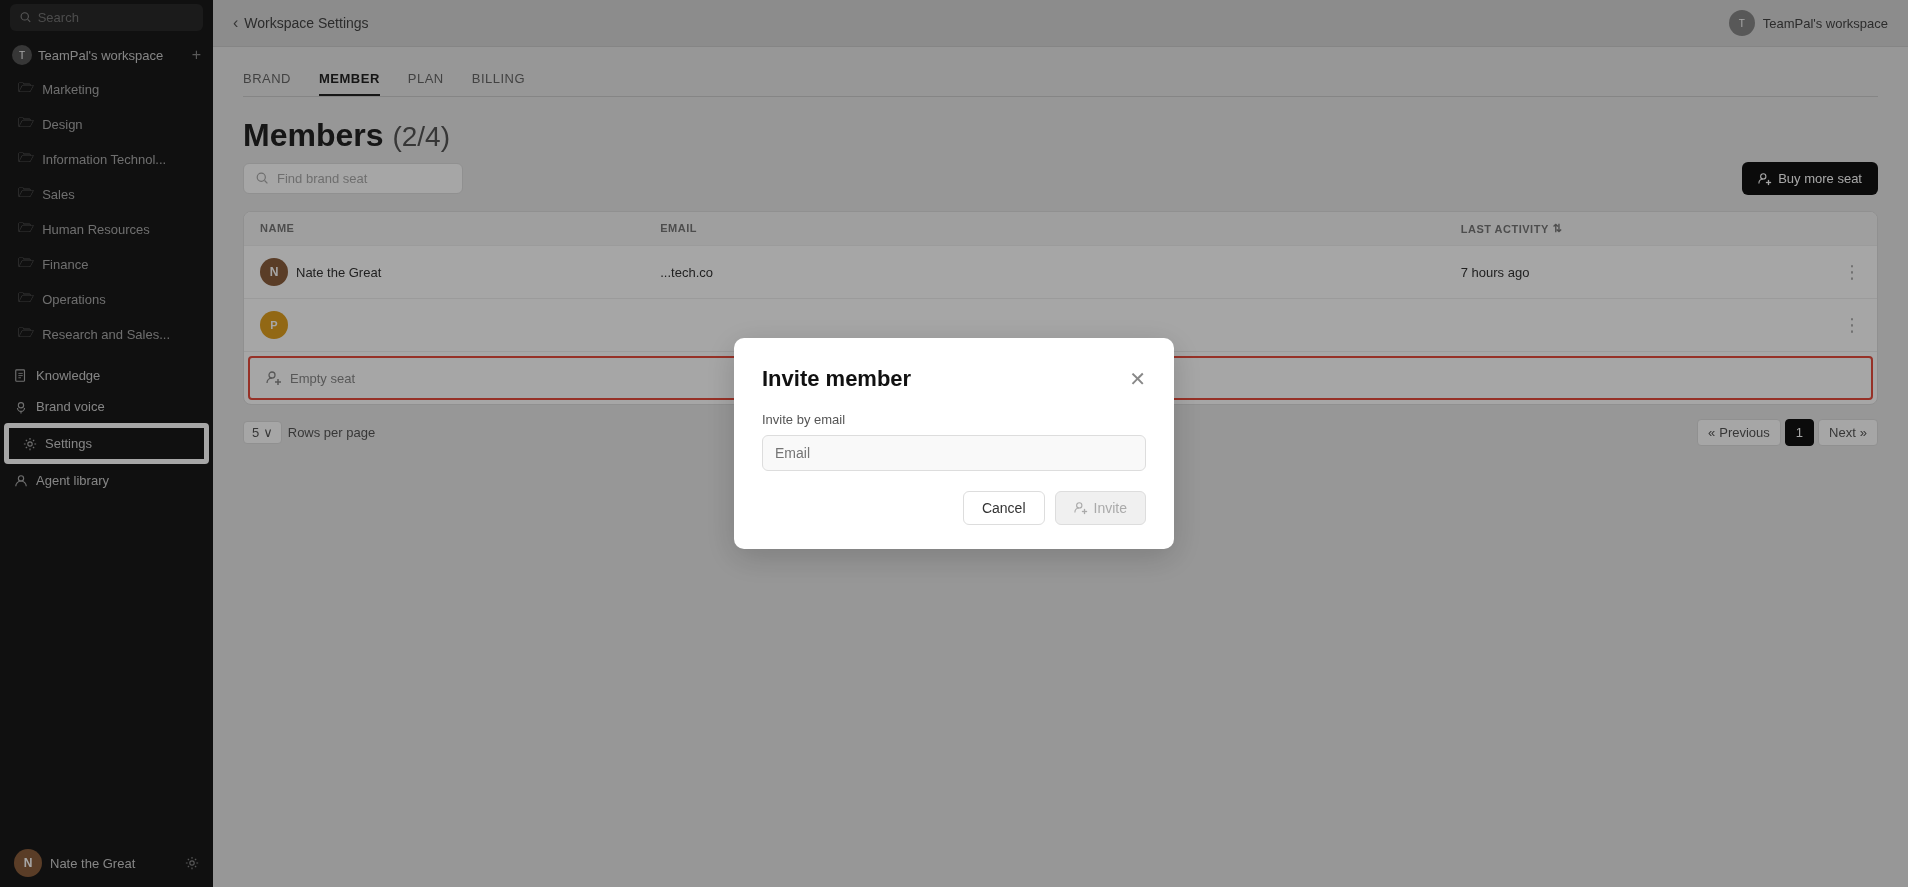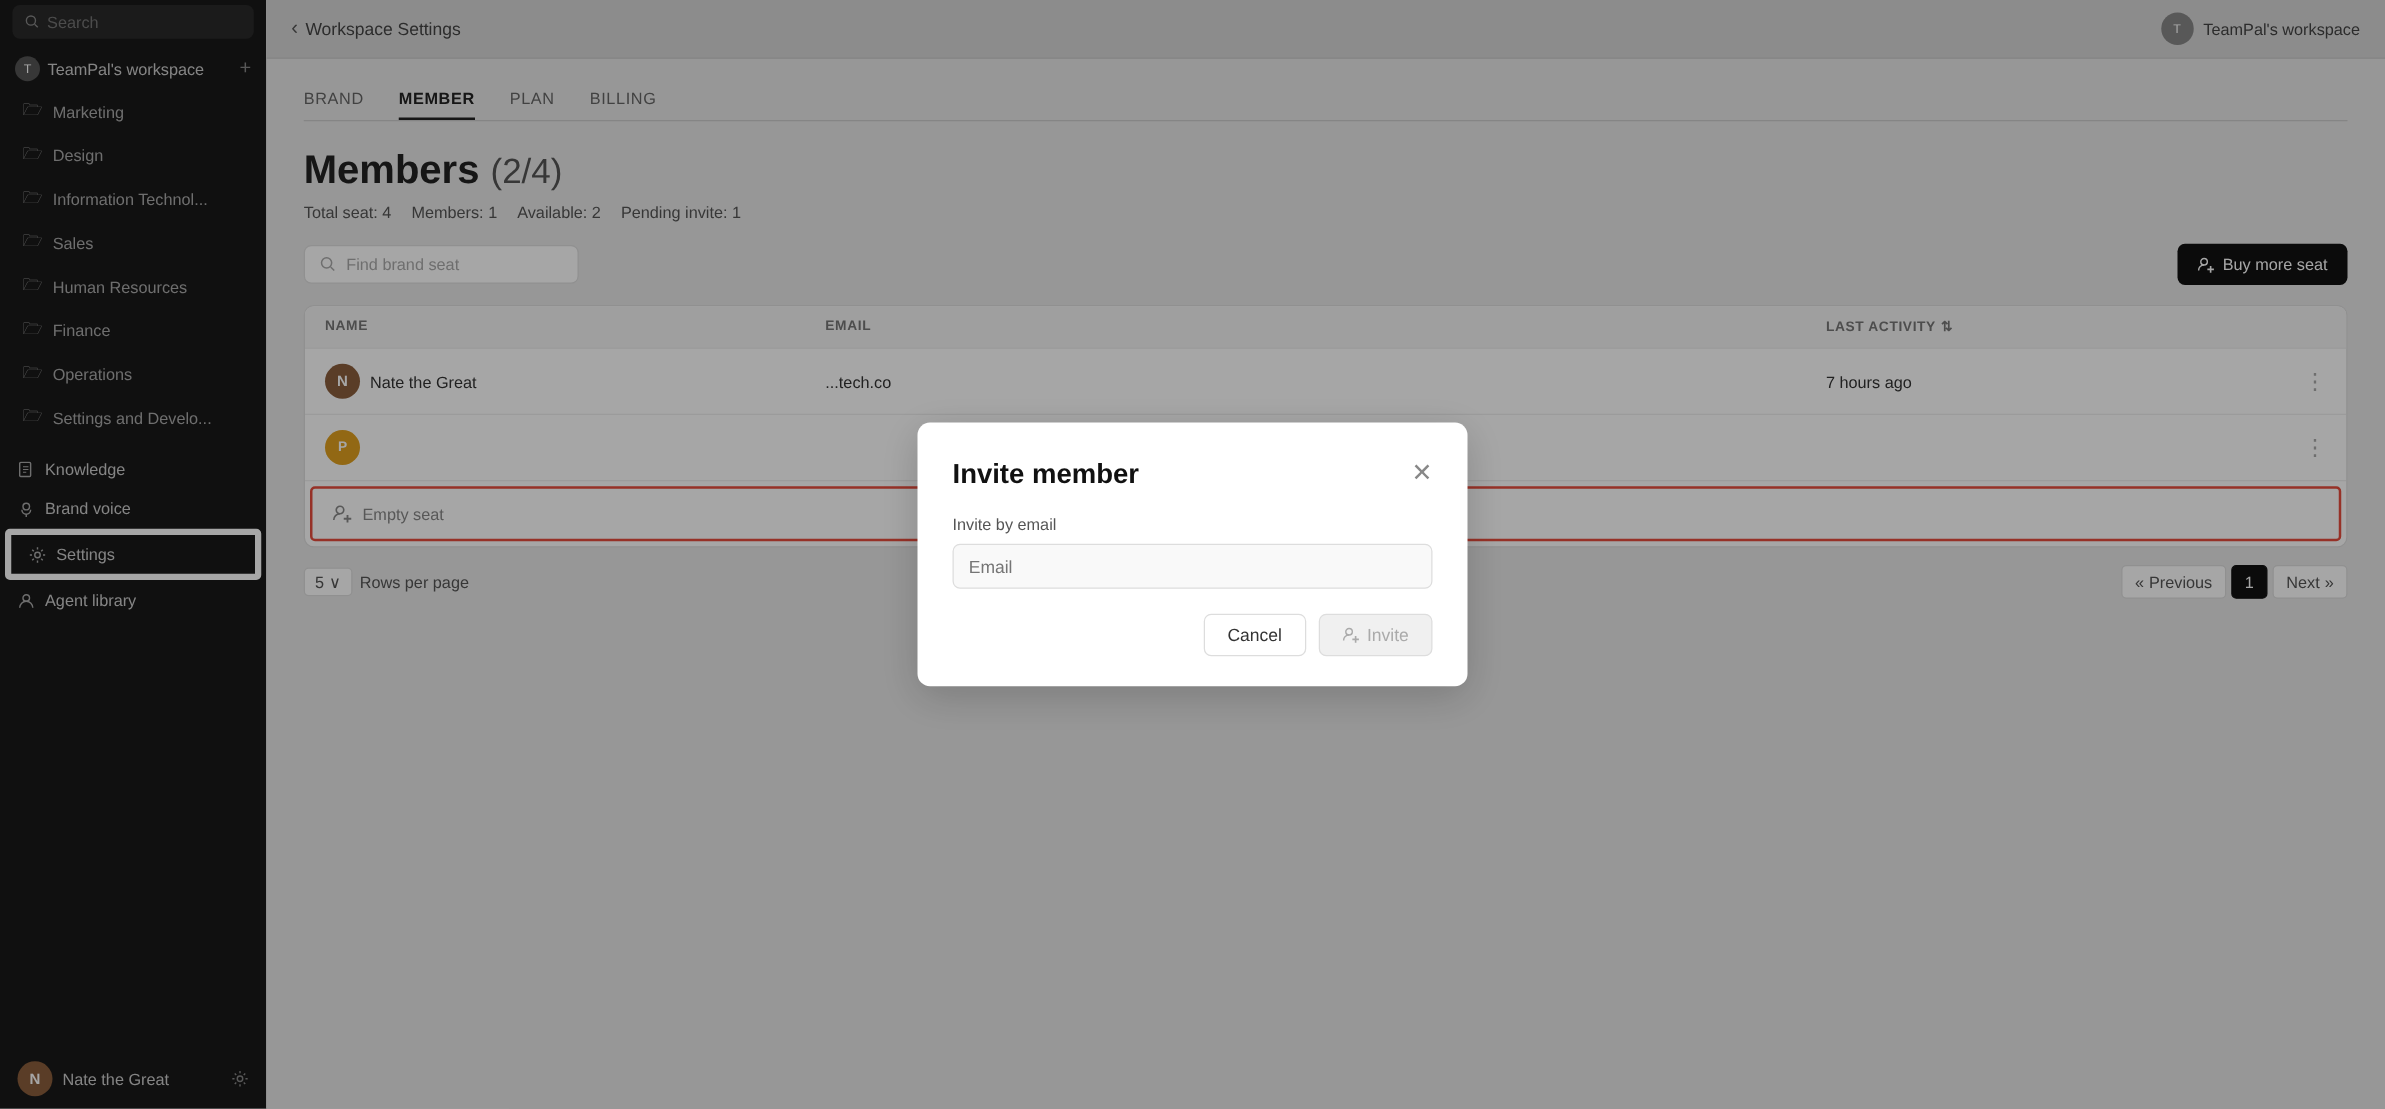--- a/index.html
+++ b/index.html
@@ -482,21 +482,21 @@
     <div class="sidebar-nav-item">
       <span class="folder-icon">🗁</span>
       <span>Finance</span>
     </div>
     <div class="sidebar-nav-item">
       <span class="folder-icon">🗁</span>
       <span>Operations</span>
     </div>
     <div class="sidebar-nav-item">
       <span class="folder-icon">🗁</span>
-      <span>Settings and Develo...</span>
+      <span>Research and Sales...</span>
     </div>
   </div>
 
   <div class="sidebar-section-item" style="margin-top:8px;">
     <svg width="14" height="14" viewBox="0 0 16 16" fill="#aaa">
         <rect x="2" y="1" width="10" height="13" rx="1" stroke="#aaa" stroke-width="1.3" fill="none"></rect>
         <line x1="5" y1="5" x2="10" y2="5" stroke="#aaa" stroke-width="1"></line>
         <line x1="5" y1="7.5" x2="10" y2="7.5" stroke="#aaa" stroke-width="1"></line>
         <line x1="5" y1="10" x2="8" y2="10" stroke="#aaa" stroke-width="1"></line>
       </svg>
@@ -554,26 +554,20 @@
       <span class="tab">BRAND</span>
       <span class="tab active">MEMBER</span>
       <span class="tab">PLAN</span>
       <span class="tab">BILLING</span>
     </div>
 
     <div class="members-title">
       <span>Members</span> <span style="color:#555; font-weight:400; font-size:28px;">(<span>2/4</span>)</span>
     </div>
 
-    <div class="members-stats">
-      <span>Total seat: 4</span>
-      <span>Members: 1</span>
-      <span>Available: 2</span>
-      <span>Pending invite: 1</span>
-    </div>
 
     <div class="toolbar">
       <div class="search-input">
         <svg width="13" height="13" viewBox="0 0 16 16" fill="#aaa">
             <circle cx="6.5" cy="6.5" r="5" stroke="#aaa" stroke-width="1.5" fill="none"></circle>
             <line x1="10.5" y1="10.5" x2="14" y2="14" stroke="#aaa" stroke-width="1.5"></line>
           </svg>
         <span style="color:#aaa; font-size:13px;">Find brand seat</span>
       </div>
       <button class="buy-btn">

